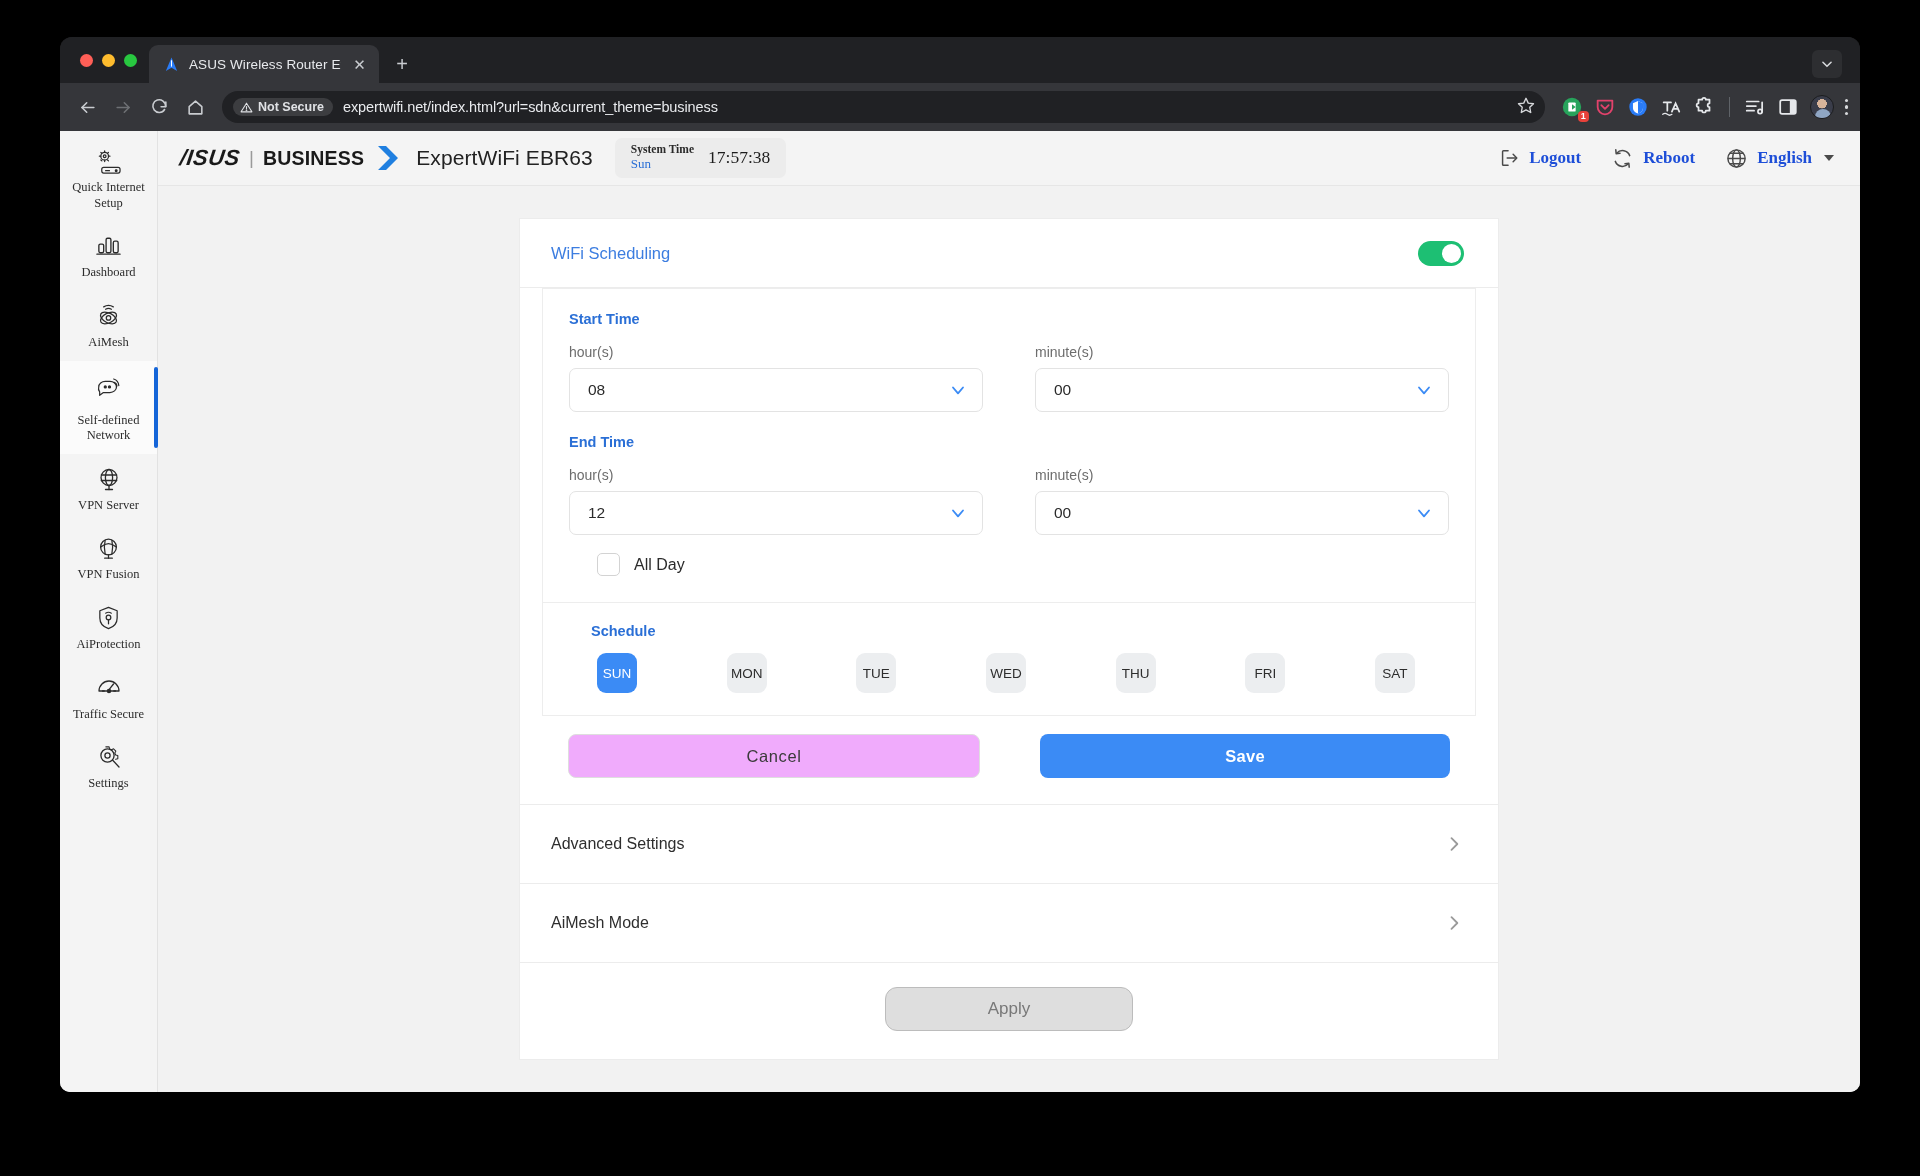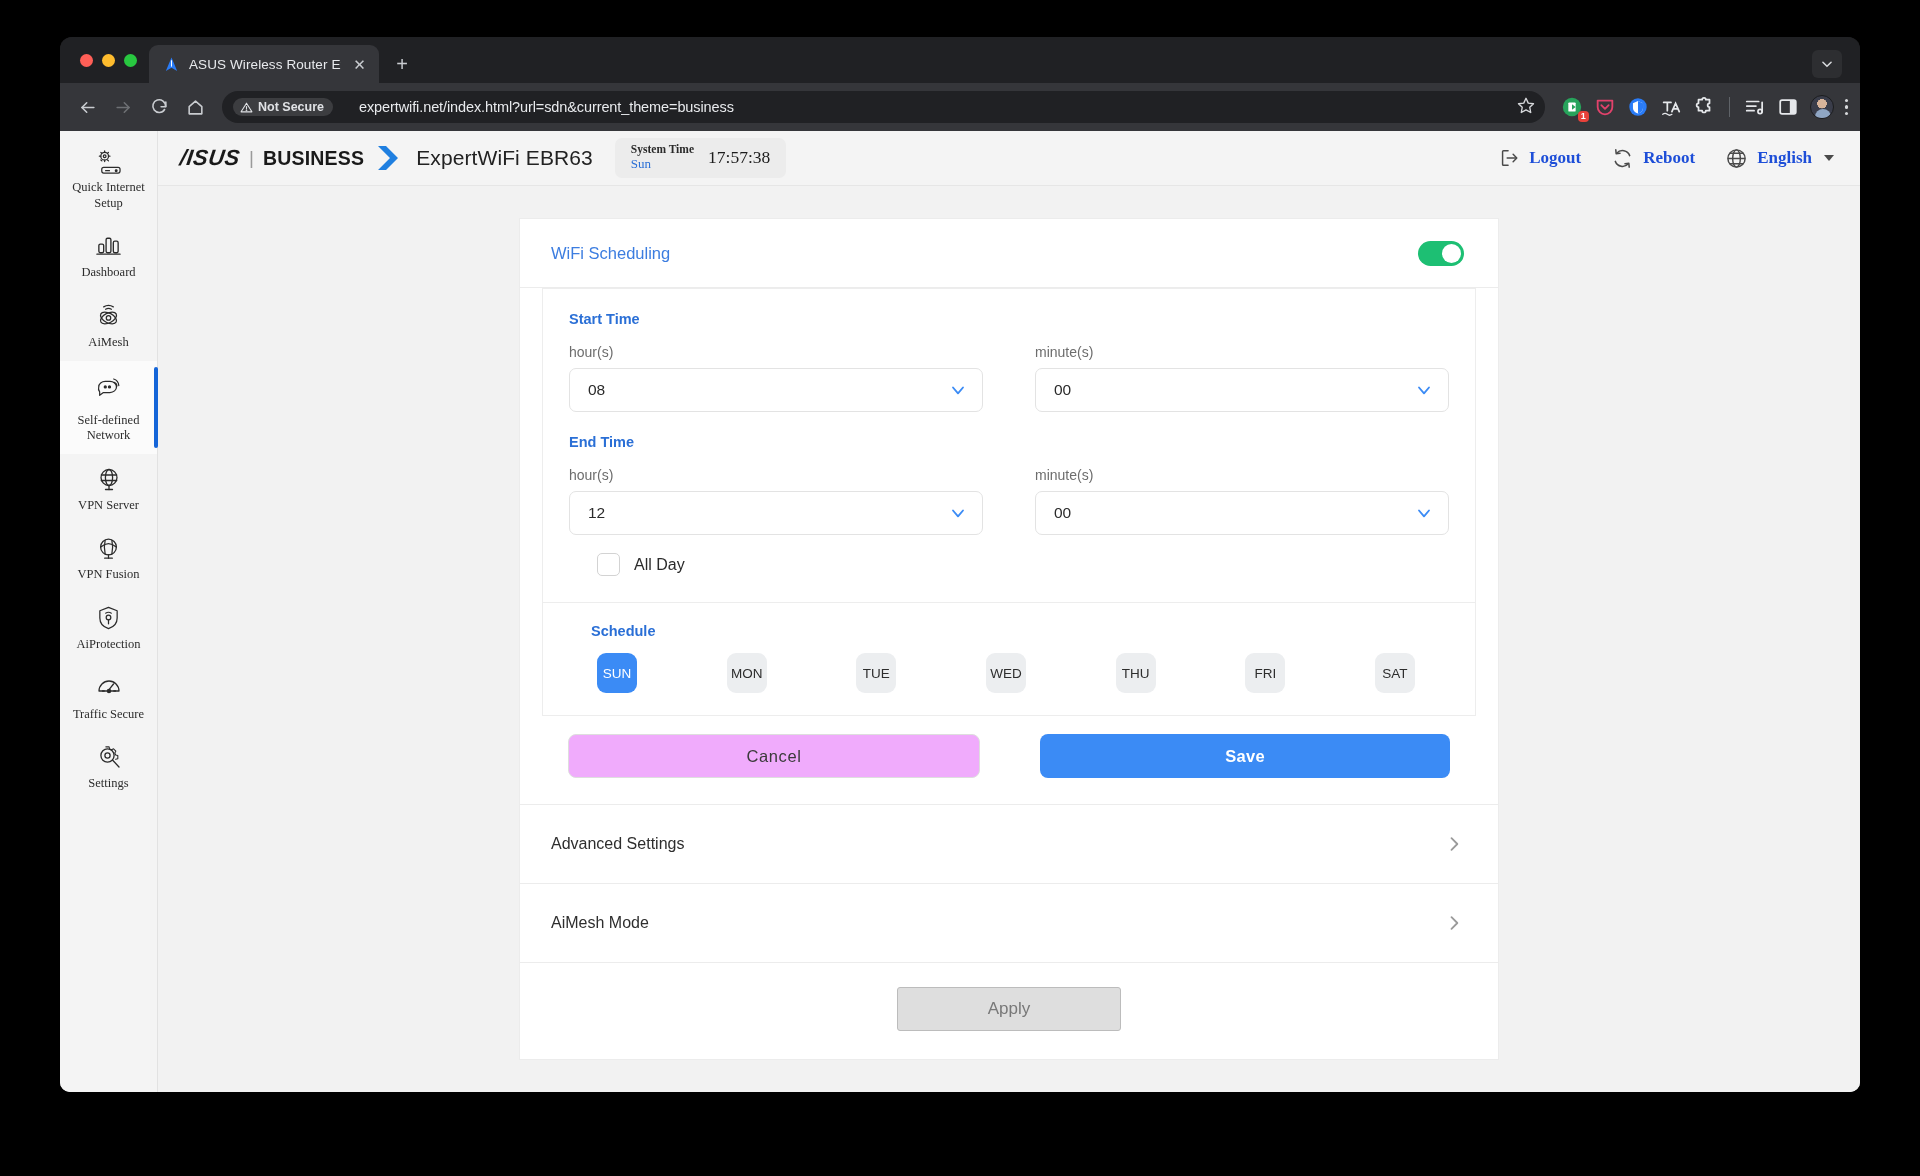--- a/index.html
+++ b/index.html
@@ -85,21 +85,21 @@
     color: #c9ccd0; flex: none;
   }
   .tb-btn.disabled { color: #6e7074; }
   .omnibox {
     flex: 1; height: 32px;
     background: #202124;
     border-radius: 17px;
     display: flex; align-items: center;
     padding: 0 4px 0 11px;
     margin: 0 8px;
-    gap: 26px;
+    gap: 10px;
     min-width: 0;
   }
   .notsecure {
     display: flex; align-items: center; gap: 5px;
     color: #e0e2e5; font-size: 12.5px; font-weight: bold;
     background: #3c3d40; border-radius: 11px;
     padding: 2px 9px 2px 7px; flex: none;
   }
   .url {
     color: #e8eaed; font-size: 14.5px;
@@ -360,24 +360,24 @@
   .row-chev { margin-left: auto; display: flex; }
 
   .apply-card {
     background: #fff;
     border: 1px solid #ececec;
     border-top: none;
     padding: 24px 0 28px;
     display: flex; justify-content: center;
   }
   .btn-apply {
-    width: 224px; height: 44px;
+    width: 248px; height: 44px;
     background: #dedede;
     border: 1px solid #bcbcbc;
-    border-radius: 3px;
+    border-radius: 12px;
     display: flex; align-items: center; justify-content: center;
     font-size: 17px; color: #787878;
   }
 </style>
 </head>
 <body>
 
 <div class="browser-window">
 
   <div class="tabstrip">

